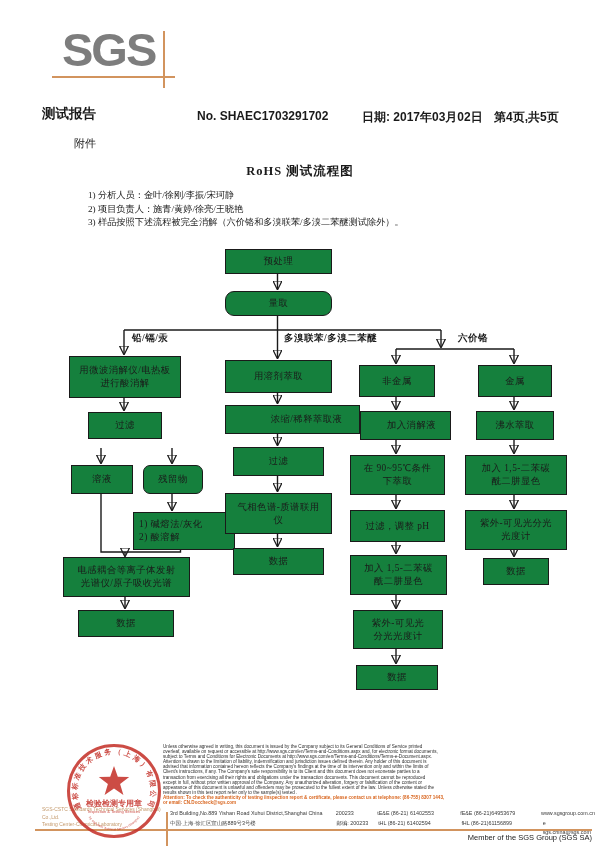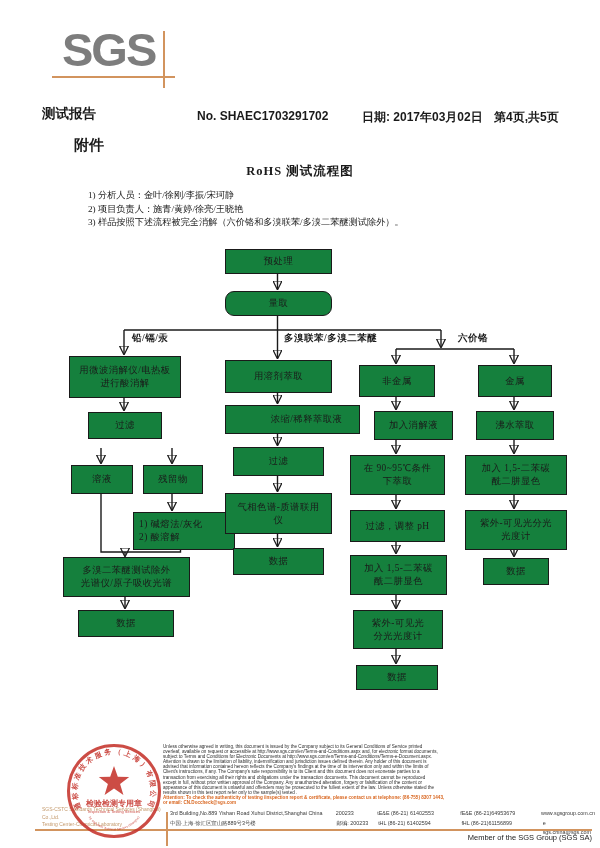--- a/index.html
+++ b/index.html
@@ -9,21 +9,21 @@
     font-family:"Liberation Sans", sans-serif; color:#1a1a1a;
   }
   .abs { position:absolute; }
 
   
   .logo-text { font-weight:bold; color:#7d7d7d; font-size:47px; letter-spacing:-2px; line-height:1; }
   .hline { background:#d2945e; }
   .vline { background:#d2945e; }
   .report-title { font-weight:bold; font-size:13.5px; font-family:"Liberation Serif", serif; }
   .meta { font-weight:bold; font-size:12px; }
-  .attachment { font-weight:bold; font-size:15px; font-family:"Liberation Serif", serif; }
+  .attachment { font-weight:normal; font-size:11px; font-family:"Liberation Serif", serif; }
   .doc-title { left:0; right:0; text-align:center; font-weight:bold; font-size:12.5px; letter-spacing:1px; font-family:"Liberation Serif", serif; }
   .notes { font-size:9.2px; line-height:13.5px; font-family:"Liberation Serif", serif; }
 
   
   .fc-svg { left:0; top:0; pointer-events:none; }
   .fc-svg path { stroke:#1a1a1a; stroke-width:1.4; fill:none; }
   .arrows path { marker-end:url(#arr); }
   .b {
     position:absolute; border:1.5px solid #1a1a1a; background:#15803d;
     display:flex; align-items:center; justify-content:center;
@@ -113,36 +113,36 @@
   <div class="fc-label" style="left:284px; top:332px;">多溴联苯/多溴二苯醚</div>
   <div class="fc-label" style="left:458px; top:332px;">六价铬</div>
 
   <div class="b" style="left:225px; top:249px; width:105px; height:23px;">预处理</div>
   <div class="b" style="left:225px; top:291px; width:105px; height:23px;border-radius:9px;">量取</div>
 
   <div class="b" style="left:69px;  top:356px; width:110px; height:40px;">用微波消解仪/电热板
 进行酸消解</div>
   <div class="b" style="left:88px;  top:412px; width:72px;  height:25px;">过滤</div>
   <div class="b" style="left:71px;  top:465px; width:60px;  height:27px;">溶液</div>
-  <div class="b" style="left:143px; top:465px; width:58px;  height:27px;">残留物</div>
+  <div class="b" style="left:143px; top:465px; width:58px;  height:27px;border-radius:7px;">残留物</div>
   <div class="b la" style="left:133px; top:512px; width:95px; height:36px;">1) 碱熔法/灰化
 2) 酸溶解</div>
-  <div class="b" style="left:63px;  top:557px; width:125px; height:38px;">多溴二苯醚测试除外
+  <div class="b" style="left:63px;  top:557px; width:125px; height:38px;">电感耦合等离子体发射
 光谱仪/原子吸收光谱</div>
   <div class="b" style="left:78px;  top:610px; width:94px;  height:25px;">数据</div>
 
   <div class="b" style="left:225px; top:360px; width:105px; height:31px;">用溶剂萃取</div>
   <div class="b" style="left:225px; top:405px; width:105px; height:27px;padding-left:28px;">浓缩/稀释萃取液</div>
   <div class="b" style="left:233px; top:447px; width:89px;  height:27px;">过滤</div>
   <div class="b" style="left:225px; top:493px; width:105px; height:39px;">气相色谱-质谱联用
 仪</div>
   <div class="b" style="left:233px; top:548px; width:89px;  height:25px;">数据</div>
 
   <div class="b" style="left:359px; top:365px; width:74px;  height:30px;">非金属</div>
-  <div class="b" style="left:374px; top:411px; width:77px;  height:27px;">加入消解液</div>
+  <div class="b" style="left:360px; top:411px; width:77px;  height:27px;padding-left:12px;">加入消解液</div>
   <div class="b" style="left:350px; top:455px; width:93px;  height:38px;">在 90~95℃条件
 下萃取</div>
   <div class="b" style="left:350px; top:510px; width:93px;  height:30px;">过滤，调整 pH</div>
   <div class="b" style="left:350px; top:555px; width:95px;  height:38px;">加入 1,5-二苯碳
 酰二肼显色</div>
   <div class="b" style="left:353px; top:610px; width:88px;  height:37px;font-family:Liberation Serif, serif;">紫外-可见光
 分光光度计</div>
   <div class="b" style="left:356px; top:665px; width:80px;  height:23px;">数据</div>
 
   <div class="b" style="left:478px; top:365px; width:72px;  height:30px;">金属</div>

